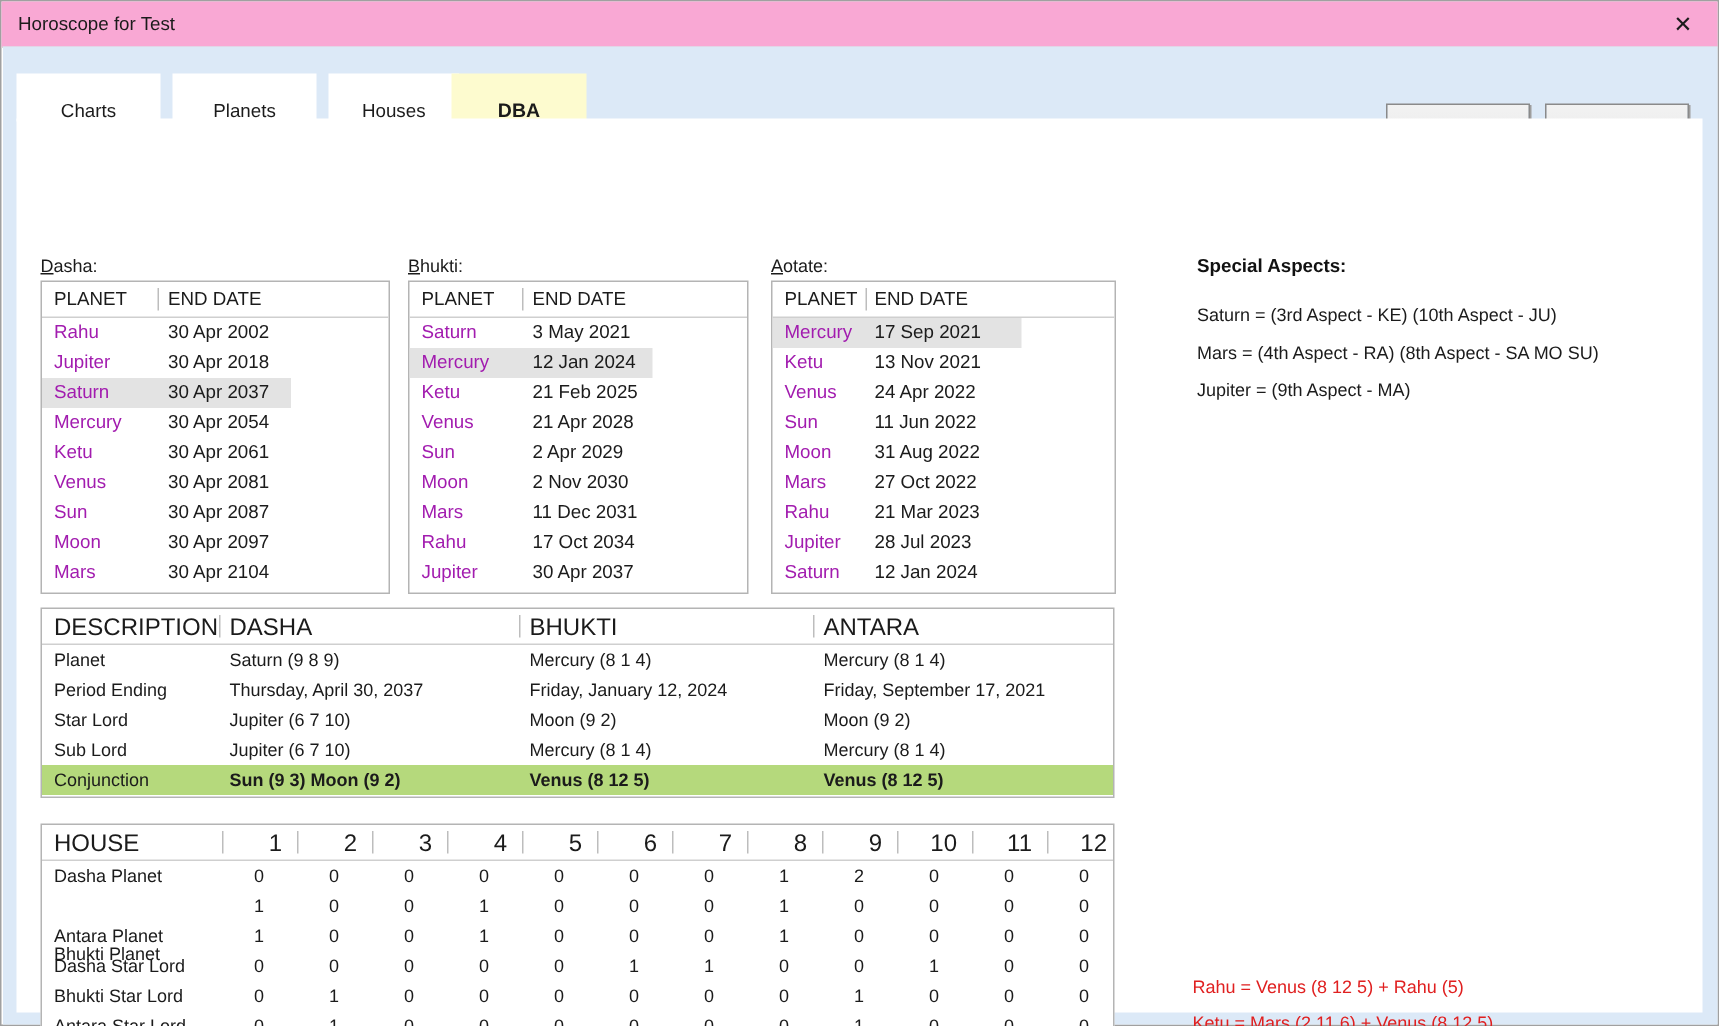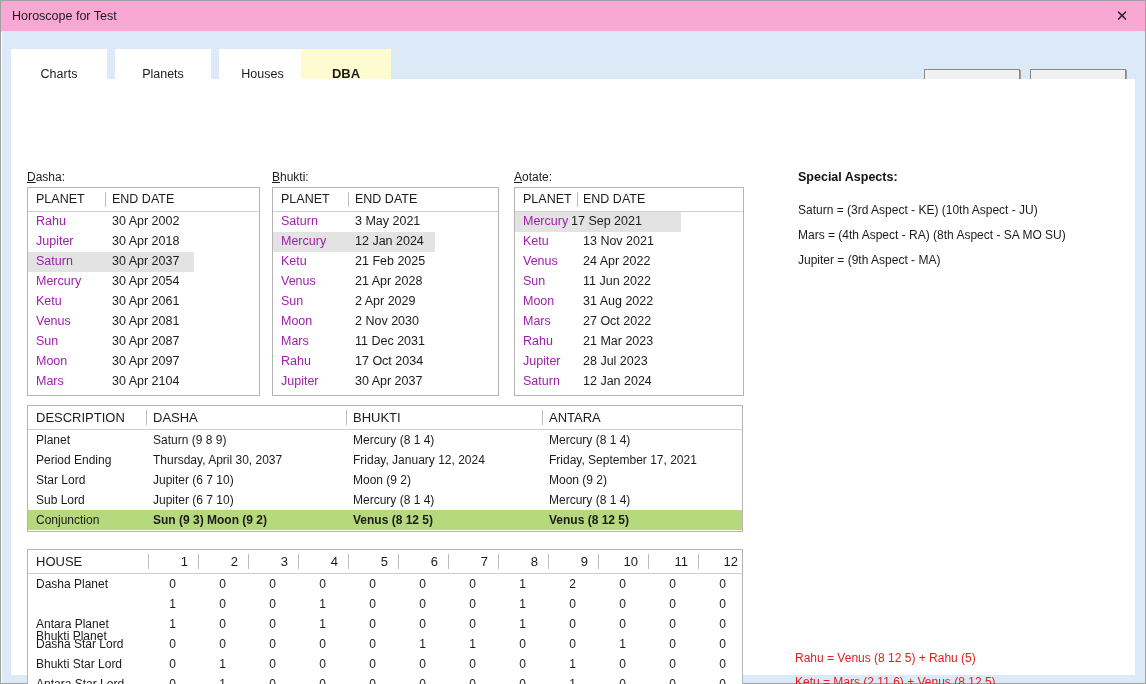--- a/index.html
+++ b/index.html
@@ -194,21 +194,21 @@
   .g-row.green { background: #b5d97c; }
   .g-row.green .cell { font-weight: bold; }
   .g-row.green .cell.label { font-weight: normal; }
   .cell {
     position: absolute;
     top: 3px;
     font-size: 12px;
     color: #1b1b1b;
     white-space: nowrap;
   }
-  .g-head .cell { top: 4px; font-size: 13px; }
+  .g-head .cell { top: 4px; font-size: 16px; }
   .vsep {
     position: absolute;
     top: 4px; width: 1px; height: 15px;
     background: #bdbdbd;
   }
 </style>
 </head>
 <body>
 
 <div id="window">
@@ -335,21 +335,21 @@
           </div>
           <div class="seclabel" style="left: 503px; top: 91px;"><u>A</u><span>otate:</span></div>
           <div class="listbox" style="left: 503px; top: 108px; width: 230px; height: 209px;">
             <div class="lb-head">
               <div class="h-planet">PLANET</div>
               <div class="h-sep" style="left: 62px;"></div>
               <div class="h-date" style="left: 68px;">END DATE</div>
             </div>
             <div class="lb-row sel" style="width: 166px;">
               <div class="c-planet">Mercury</div>
-              <div class="c-date" style="left: 56px;">17 Sep 2021</div>
+              <div class="c-date" style="left: 68px;">17 Sep 2021</div>
             </div>
             <div class="lb-row">
               <div class="c-planet">Ketu</div>
               <div class="c-date" style="left: 68px;">13 Nov 2021</div>
             </div>
             <div class="lb-row">
               <div class="c-planet">Venus</div>
               <div class="c-date" style="left: 68px;">24 Apr 2022</div>
             </div>
             <div class="lb-row">

